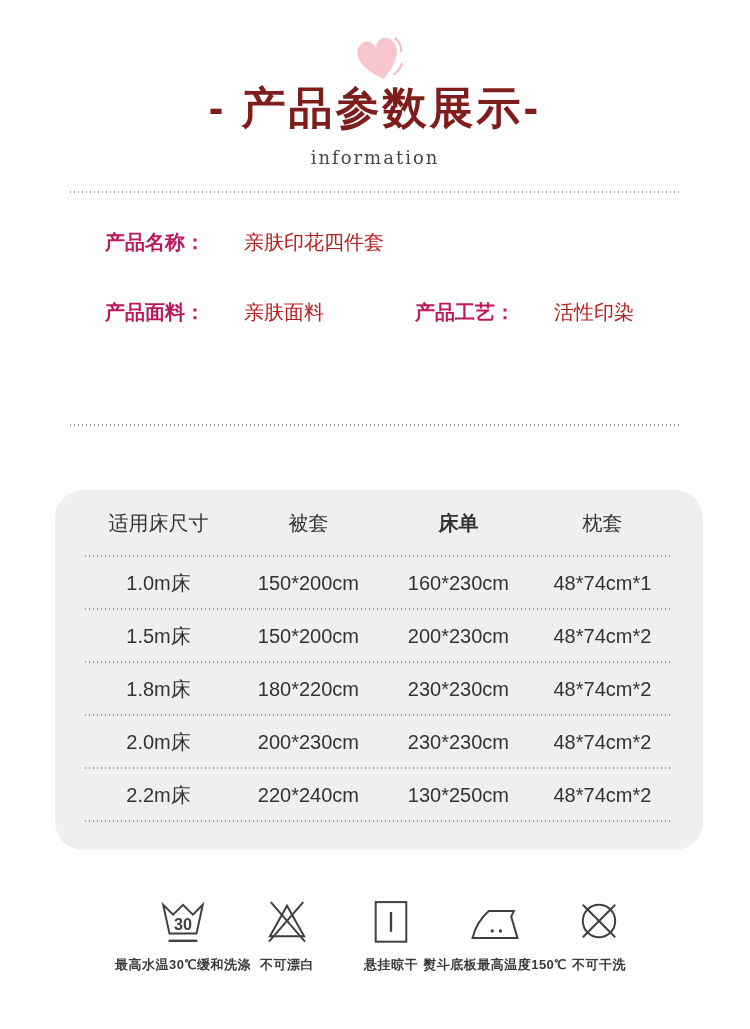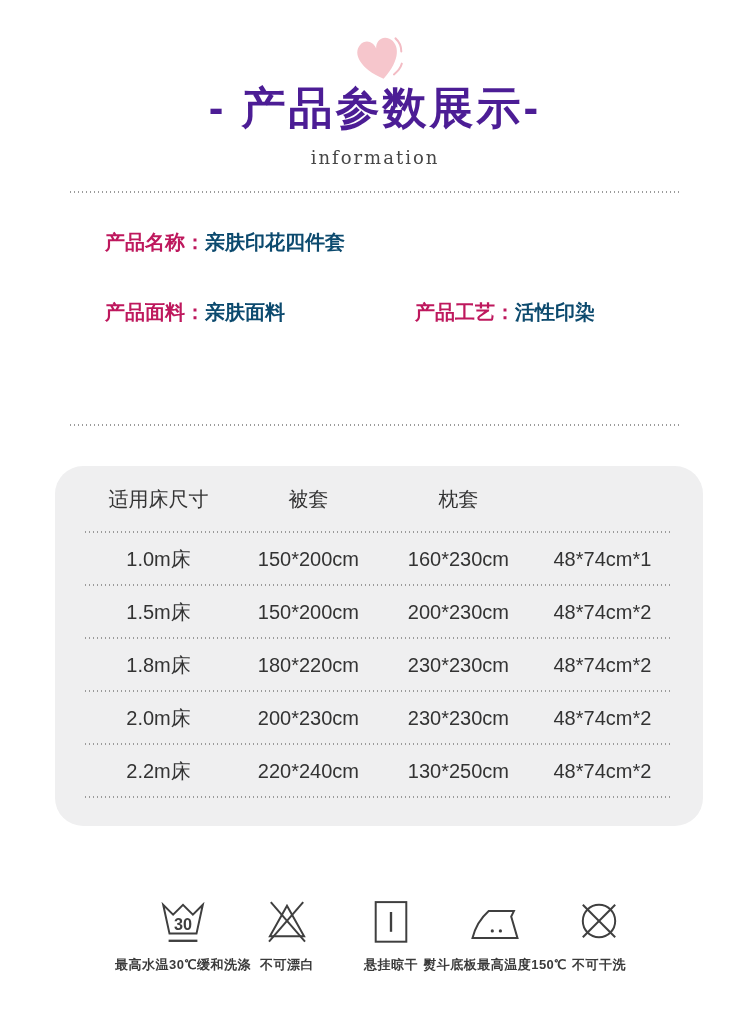--- a/index.html
+++ b/index.html
@@ -3,38 +3,38 @@
 <meta charset="utf-8">
 <style>
   * { margin:0; padding:0; box-sizing:border-box; }
   html,body { background:#ffffff; }
   body { font-family:"Liberation Sans", sans-serif; color:#3a3a3a; }
   .page { position:relative; width:750px; height:1029px; background:#ffffff; overflow:hidden; margin:0 auto; }
 
   
   .heart-wrap { position:absolute; left:348px; top:30px; width:64px; height:54px; }
   .title { position:absolute; left:0; top:80px; width:750px; text-align:center;
-           font-size:44px; font-weight:900; color:#4c1d95; letter-spacing:3px; line-height:56px; }
+           font-size:44px; font-weight:900; color:#7f1d1d; letter-spacing:3px; line-height:56px; }
   .subtitle { position:absolute; left:0; top:142px; width:750px; text-align:center;
               font-family:"DejaVu Serif", serif; font-size:18px; color:#474747; letter-spacing:2px; line-height:32px; }
 
   .dotline { position:absolute; height:2px;
              background-image:repeating-linear-gradient(90deg,#9b9b9b 0 1.2px,transparent 1.2px 4px); }
   .div1 { left:70px; top:191px; width:610px; }
   .div2 { left:70px; top:424px; width:610px; }
 
   
   .info-row { position:absolute; left:105px; width:600px; font-size:20px; line-height:28px; white-space:nowrap; }
   .info-cell-right { position:absolute; left:310px; top:0; white-space:nowrap; }
   .lbl { font-weight:700; color:#be185d; }
-  .val { font-weight:700; color:#0c4a6e; }
+  .val { font-weight:400; color:#b91c1c;margin-left:39px; }
   .r1 { top:228px; } .r2 { top:298px; } .r3 { top:366px; }
 
   
-  .size-box { position:absolute; left:55px; top:466px; width:648px; height:360px;
+  .size-box { position:absolute; left:55px; top:490px; width:648px; height:360px;
               background:#efeff0; border-radius:28px; overflow:hidden; }
   .t-row { position:relative; display:grid; grid-template-columns:25% 26% 25% 24%;
            align-items:center; height:53px; margin:0 30px; text-align:center;
            font-size:20px; color:#333333; }
   .t-row::after { content:""; position:absolute; left:0; right:0; bottom:0; height:2px;
                   background-image:repeating-linear-gradient(90deg,#9a9a9a 0 1.2px,transparent 1.2px 4px); }
   .t-head { height:67px; }
   .t-cell { white-space:nowrap; }
   .bold { font-weight:700; }
 
@@ -74,20 +74,21 @@
     </span>
   </div>
 
 
   <div class="dotline div2"></div>
 
   <div class="size-box">
     <div class="t-row t-head">
       <div class="t-cell">适用床尺寸</div>
       <div class="t-cell">被套</div>
+      <div class="t-cell bold">床单</div>
       <div class="t-cell">枕套</div>
     </div>
     <div class="t-row">
       <div class="t-cell">1.0m床</div>
       <div class="t-cell">150*200cm</div>
       <div class="t-cell">160*230cm</div>
       <div class="t-cell">48*74cm*1</div>
     </div>
     <div class="t-row">
       <div class="t-cell">1.5m床</div>

